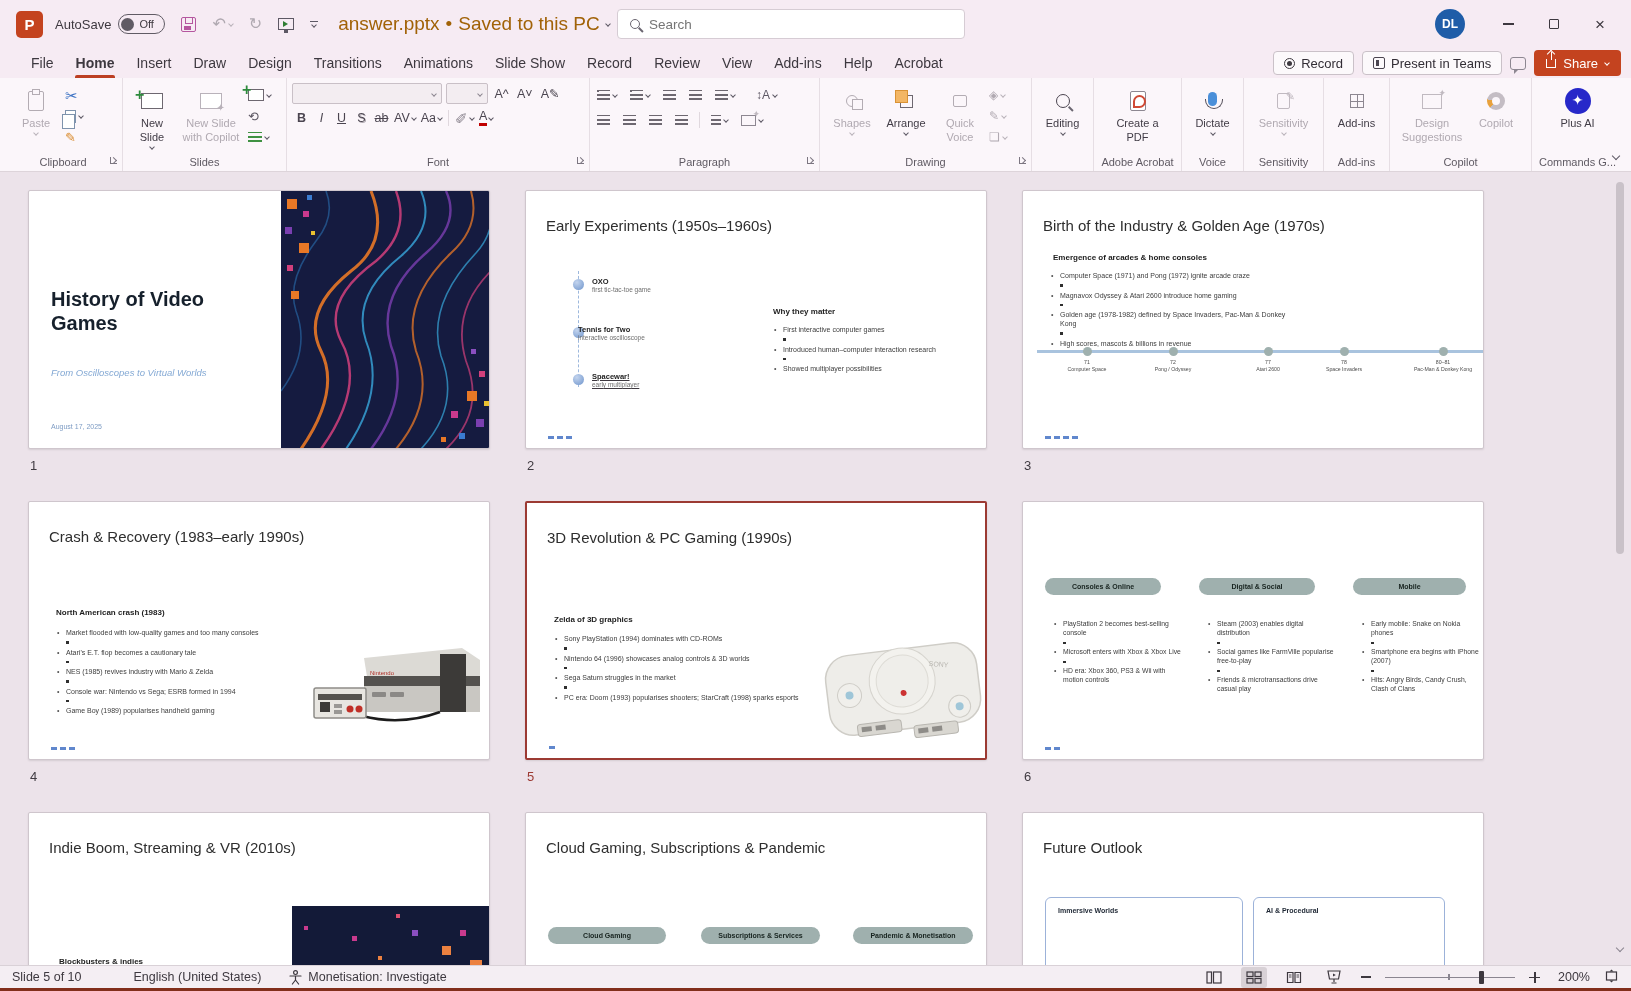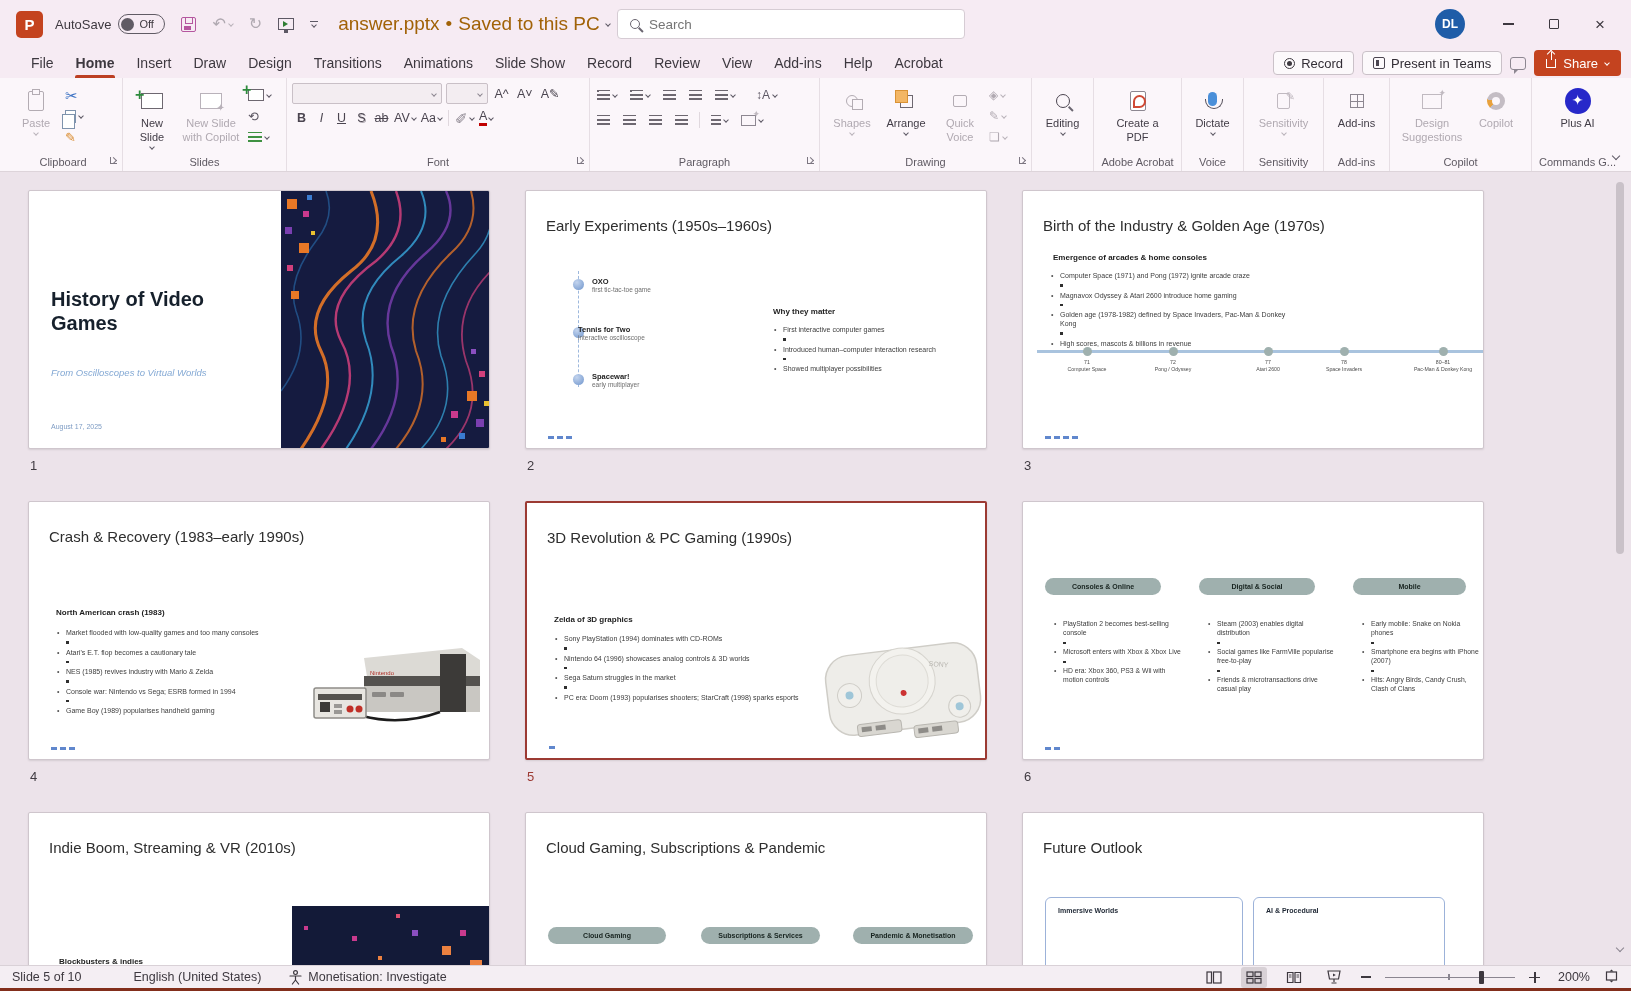--- a/index.html
+++ b/index.html
@@ -600,21 +600,21 @@
     <span class="tl-dot" style="left:47px; top:136px;"></span>
     <span class="tl-dot" style="left:47px; top:183px;"></span>
     <div style="position:absolute; left:66px; top:86px;">
       <div class="tl-name">OXO</div>
       <div class="tl-desc">first tic-tac-toe game</div>
     </div>
     <div style="position:absolute; left:52px; top:134px;">
       <div class="tl-name">Tennis for Two</div>
       <div class="tl-desc">interactive oscilloscope</div>
     </div>
-    <div style="position:absolute; left:66px; top:181px;">
+    <div style="position:absolute; left:66px; top:181px;text-decoration:underline;">
       <div class="tl-name">Spacewar!</div>
       <div class="tl-desc">early multiplayer</div>
     </div>
     <div class="s-head" style="left:247px; top:116px;">Why they matter</div>
     <ul class="bl ghost f7" style="left:247px; top:134px; width:195px;">
       <li>First interactive computer games</li>
       <li>Introduced human–computer interaction research</li>
       <li>Showed multiplayer possibilities</li>
     </ul>
     <div class="footer-marks">

